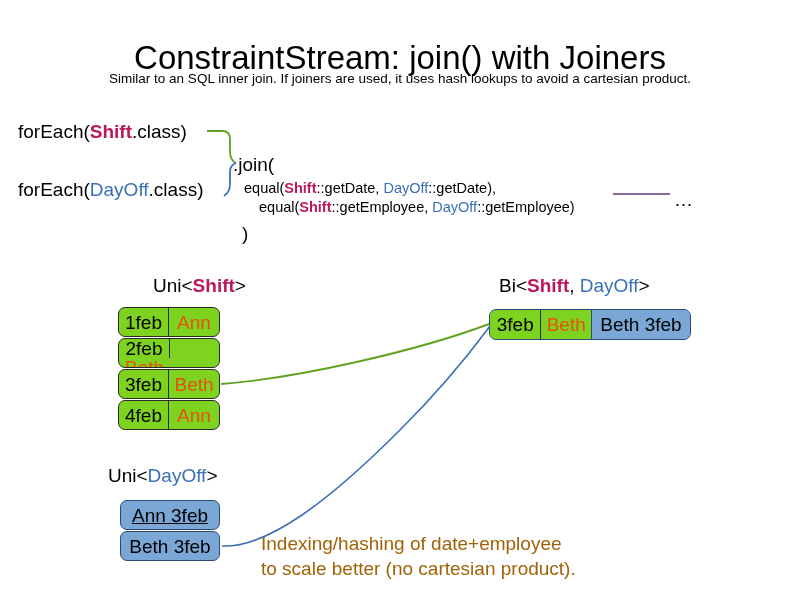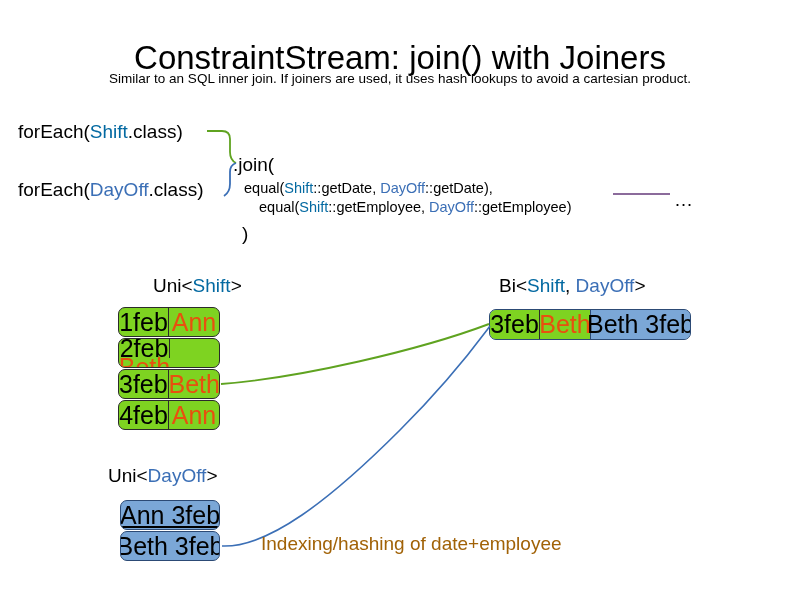--- a/index.html
+++ b/index.html
@@ -100,21 +100,21 @@
   }
   .ellipsis {
     position: absolute;
     left: 674px;
     top: 188px;
     font-size: 19px;
     line-height: 24px;
     color: #000000;
   }
 
-  .kw-shift  { color: #0369a1; }
+  .kw-shift  { color: #be185d; font-weight: bold; }
   .kw-dayoff { color: #3b6fb6; }
 
   
   .hdr {
     position: absolute;
     font-size: 19px;
     line-height: 24px;
     white-space: nowrap;
     color: #000000;
   }
@@ -136,21 +136,21 @@
     border: 1.6px solid #2b2b2b;
   }
   .box.blue {
     background: #7ba7d7;
     border: 1.6px solid #2c4a75;
   }
   .cell {
     display: flex;
     align-items: center;
     justify-content: center;
-    font-size: 25px;
+    font-size: 19px;
     line-height: 19px;
     box-sizing: border-box;
     white-space: nowrap;
     padding: 0 0;
   }
   .cell.sep-green { border-right: 1.6px solid #2b2b2b; }
   .cell.sep-blue  { border-right: 1.6px solid #2c4a75; }
   .cell.date  { color: #000000; }
   .cell.name  { color: #e8500f; }
   .cell.tuple { color: #000000; }
@@ -265,15 +265,16 @@
 
     <line x1="613" y1="194" x2="670" y2="194" stroke="#8b6b9b" stroke-width="1.8"></line>
 
     <path d="M 221 384 C 300 378 420 350 489 324" fill="none" stroke="#5fa320" stroke-width="1.9"></path>
 
     <path d="M 222 546 C 268 548 330 500 400 430 C 452 378 478 342 490 326" fill="none" stroke="#3b6fb6" stroke-width="1.6"></path>
   </svg>
 
   <div class="annotation">
     <div>Indexing/hashing of date+employee</div>
+    <div>to scale better (no cartesian product).</div>
   </div>
 
 </div>
 
 </body></html>

